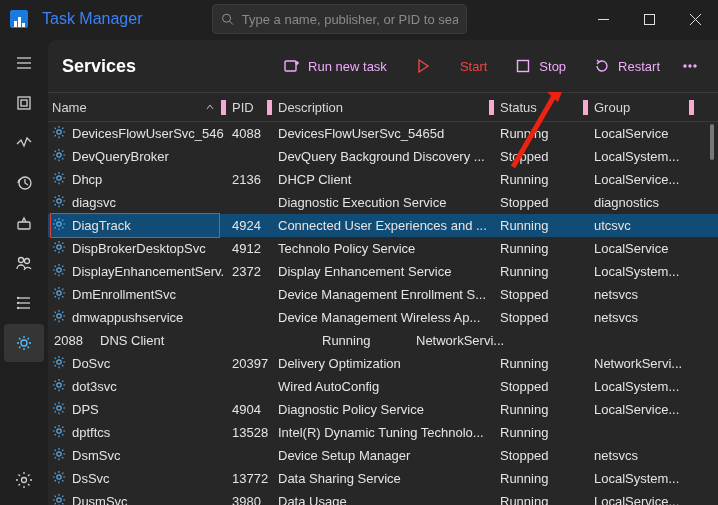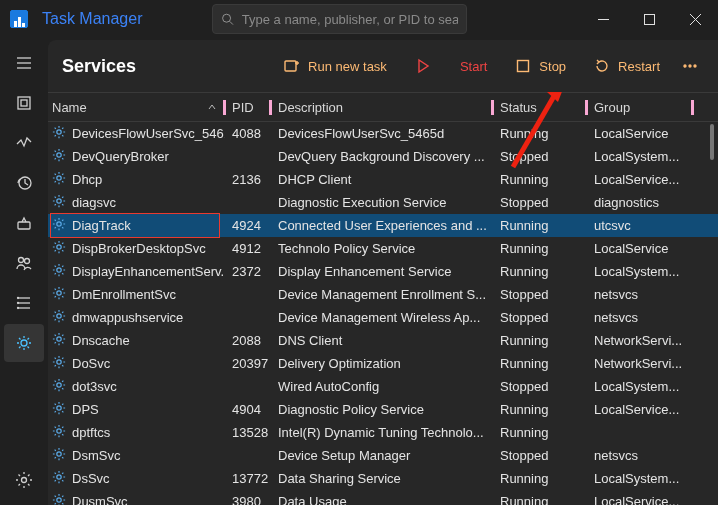--- a/index.html
+++ b/index.html
@@ -96,21 +96,21 @@
   }
   .toolbar{
     height:52px;display:flex;align-items:center;
     padding:0 14px;
   }
   .toolbar h1{font-size:18px;font-weight:600;}
   .toolbar .spacer{flex:1}
   .tbtn{
     display:flex;align-items:center;gap:8px;
     padding:6px 12px;border-radius:4px;
-    color:#fdba74;font-size:13px;
+    color:#f0abfc;font-size:13px;
     margin-left:4px;
   }
   .tbtn.disabled{color:#ef4444;gap:29px;}
   .tbtn svg{width:16px;height:16px;stroke:currentColor;fill:none;stroke-width:1.4;}
 
   .grid{
     flex:1;overflow:hidden;position:relative;
   }
   .header-row, .row{
     display:flex;align-items:center;height:23px;
@@ -121,21 +121,21 @@
     border-bottom:1px solid #3a3a3a;
     color:#d8d8d8;background:#272727;
     height:30px;
   }
   .cell{
     padding:0 6px;
     white-space:nowrap;overflow:hidden;text-overflow:ellipsis;
     border-right:1px solid rgba(255,255,255,0);
     display:flex;align-items:center;gap:6px;
   }
-  .header-row .cell{border-right:3px solid #f9a8d4;}
+  .header-row .cell{border-right:5px solid #f9a8d4;}
   .c-name{width:178px;padding-left:4px}
   .c-pid{width:46px}
   .c-desc{width:222px}
   .c-status{width:94px}
   .c-group{width:106px}
   .body{color:#e4e4e4;}
   .row{border-bottom:0px solid #2f2f2f;}
   .row.selected{background:#114c77;}
   .row.highlighted{position:relative;}
   .row.highlighted::after{
@@ -511,27 +511,20 @@
               <span>Device Management Wireless Ap...</span>
             </div>
             <div class="cell c-status">
               <span>Stopped</span>
             </div>
             <div class="cell c-group">
               <span>netsvcs</span>
             </div>
           </div>
           <div class="row">
-            <div class="cell c-name">
-              <span class="gear"><svg viewBox="0 0 16 16">
-                  <circle cx="8" cy="8" r="2.5"></circle>
-                  <path d="M8,1 L8,3 M8,13 L8,15 M1,8 L3,8 M13,8 L15,8 M3,3 L4.4,4.4 M11.6,11.6 L13,13 M3,13 L4.4,11.6 M11.6,4.4 L13,3"></path>
-                </svg></span>
-              <span>Dnscache</span>
-            </div>
             <div class="cell c-pid">
               <span>2088</span>
             </div>
             <div class="cell c-desc">
               <span>DNS Client</span>
             </div>
             <div class="cell c-status">
               <span>Running</span>
             </div>
             <div class="cell c-group">

